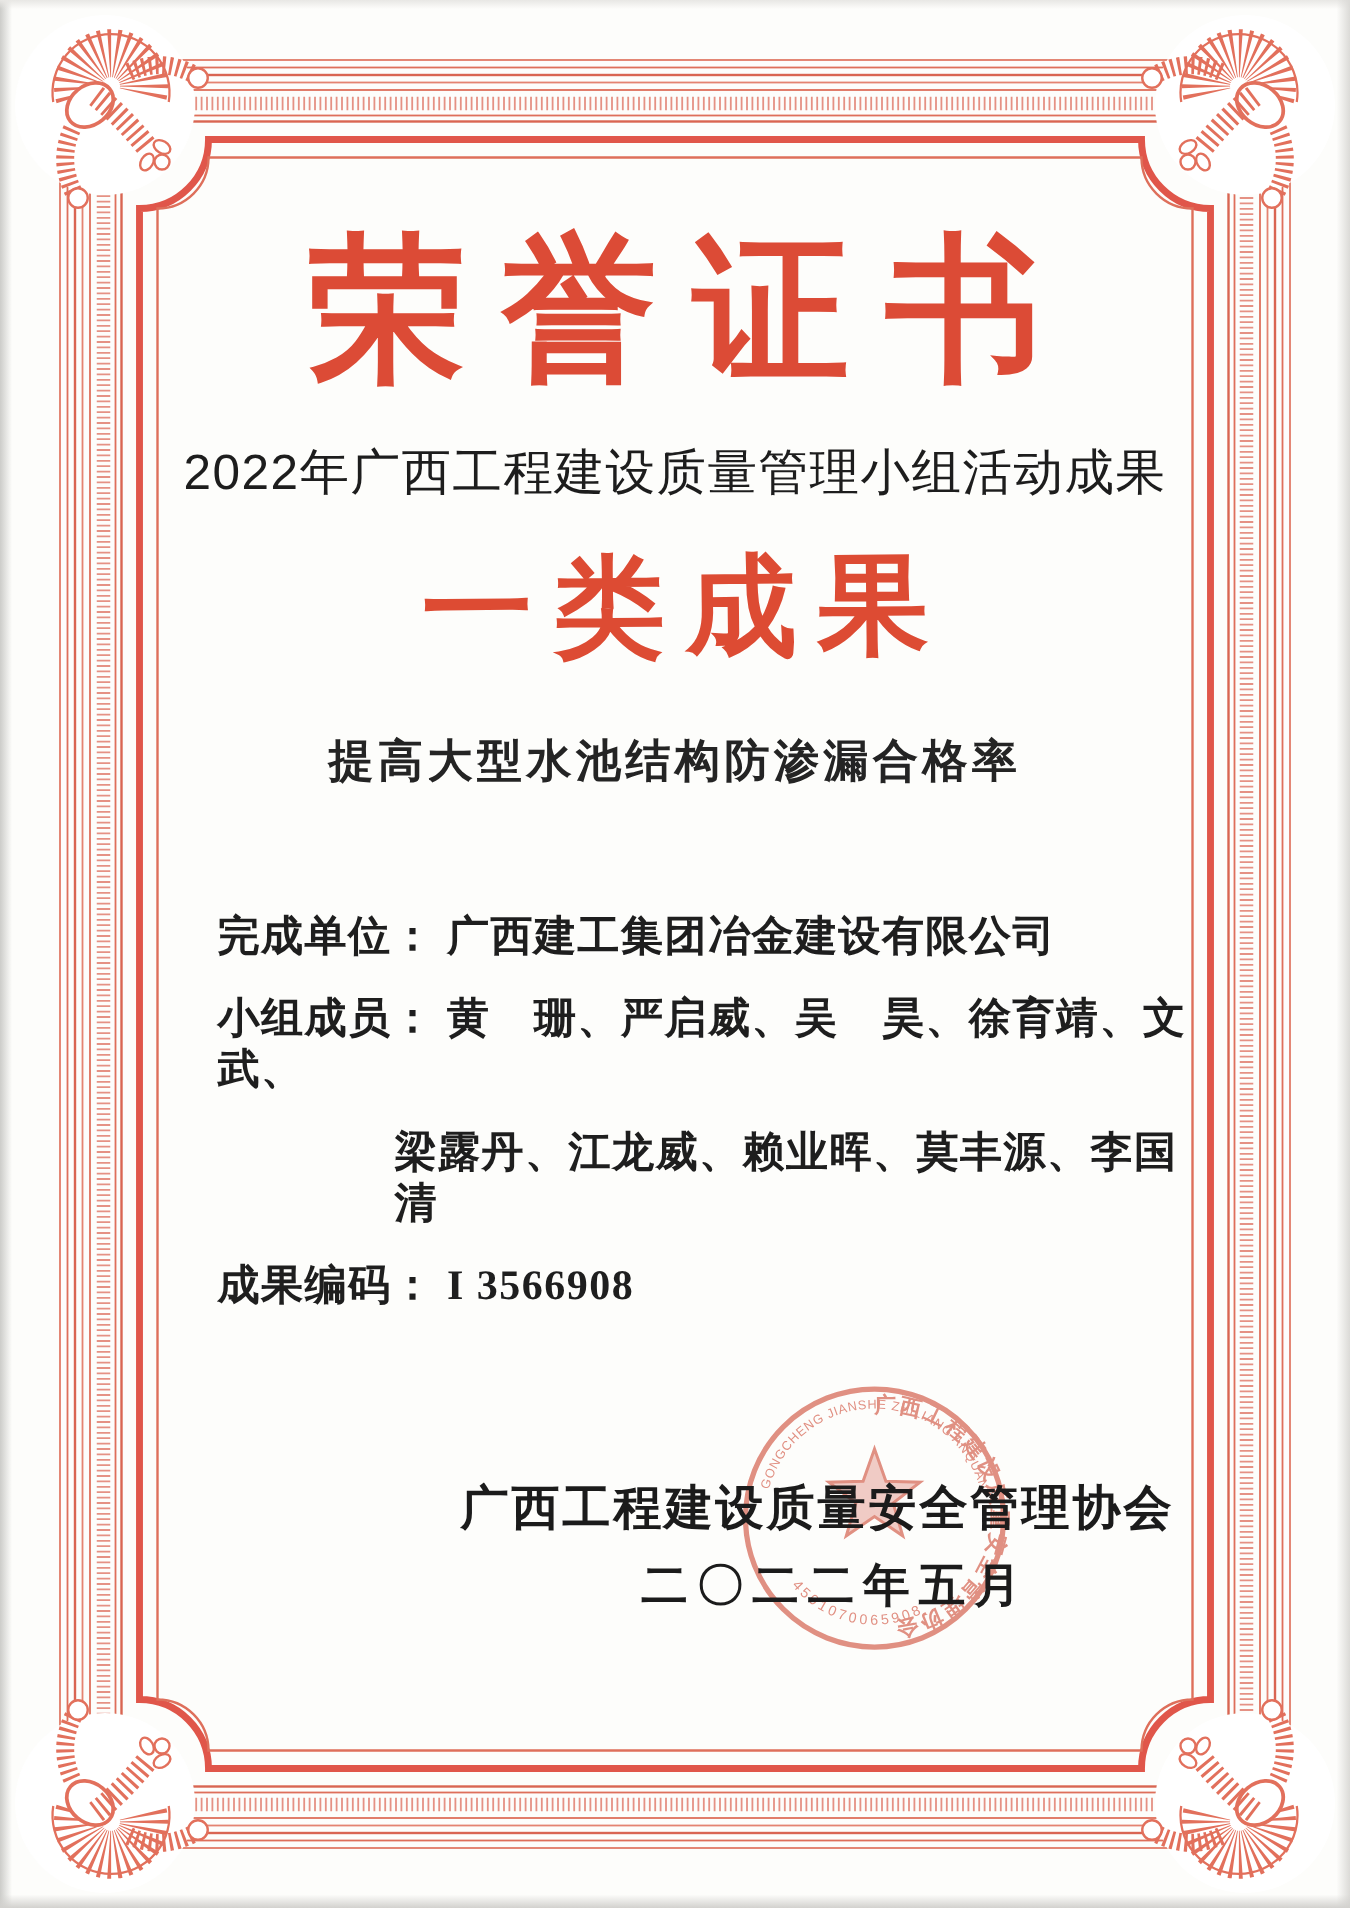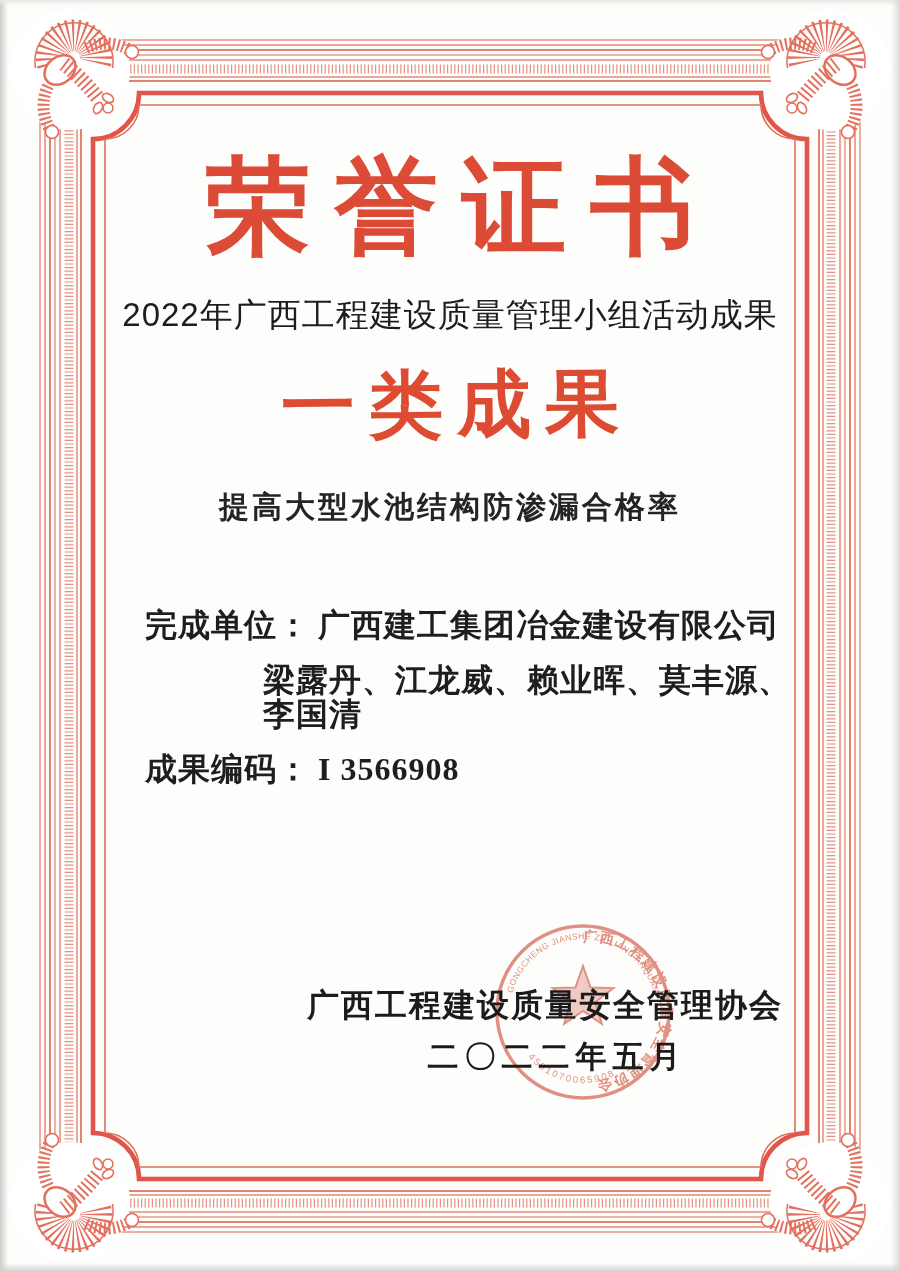--- a/index.html
+++ b/index.html
@@ -37,21 +37,21 @@
     text-align:center; font-size:74px; font-weight:bold;
     color:#dd4b33; letter-spacing:14px; text-indent:14px;
     transform:rotate(-0.6deg);
   }
   .project-title {
     position:absolute; left:0; top:487px; width:900px;
     text-align:center; font-size:30px; font-weight:600; color:#242424;
     letter-spacing:3px;
   }
   .fields { position:absolute; left:145px; top:608px; width:660px; }
-  .field-row { font-size:32px; font-weight:bold; color:#1e1e1e; line-height:34px; margin-bottom:21px; letter-spacing:1px; }
+  .field-row { font-size:28px; font-weight:bold; color:#1e1e1e; line-height:34px; margin-bottom:21px; letter-spacing:1px; }
   .field-row .label { margin-right:8px; }
   .field-row.continuation { padding-left:118px; }
   .issuer {
     position:absolute; left:545px; top:984px; transform:translateX(-50%);
     white-space:nowrap; font-size:32px; font-weight:bold; color:#1b1b1b;
     font-family:"Liberation Sans","DejaVu Sans",sans-serif; letter-spacing:2px;
   }
   .cert-date {
     position:absolute; left:557px; top:1036px; transform:translateX(-50%);
     white-space:nowrap; font-size:31px; font-weight:bold; color:#1b1b1b;
@@ -130,20 +130,23 @@
   <div class="content">
     <div class="cert-title">荣誉证书</div>
     <div class="cert-subtitle">2022年广西工程建设质量管理小组活动成果</div>
     <div class="award-class">一类成果</div>
     <div class="project-title">提高大型水池结构防渗漏合格率</div>
 
     <div class="fields">
       <div class="field-row">
         <span class="label">完成单位：</span><span class="value">广西建工集团冶金建设有限公司</span>
       </div>
+      <div class="field-row">
+        <span class="label">小组成员：</span><span class="value">黄　珊、严启威、吴　昊、徐育靖、文　武、</span>
+      </div>
       <div class="field-row continuation">
         <span class="value">梁露丹、江龙威、赖业晖、莫丰源、李国清</span>
       </div>
       <div class="field-row">
         <span class="label">成果编码：</span><span class="value">I 3566908</span>
       </div>
     </div>
 
     <div class="issuer">广西工程建设质量安全管理协会</div>
     <div class="cert-date">二〇二二年五月</div>

